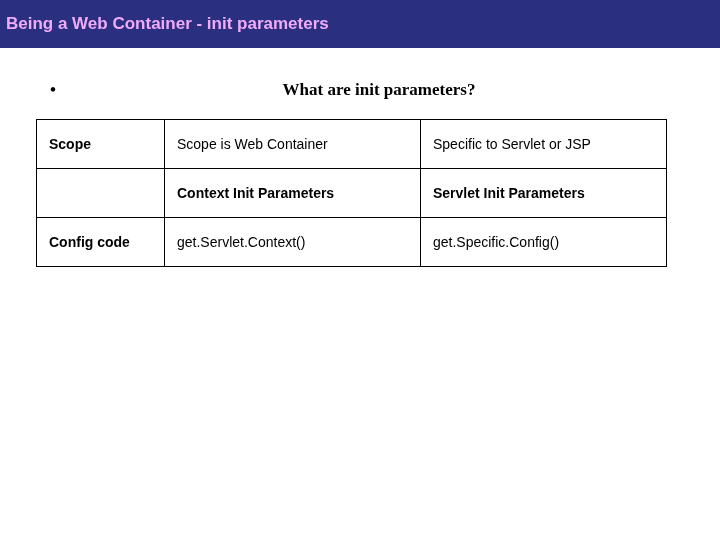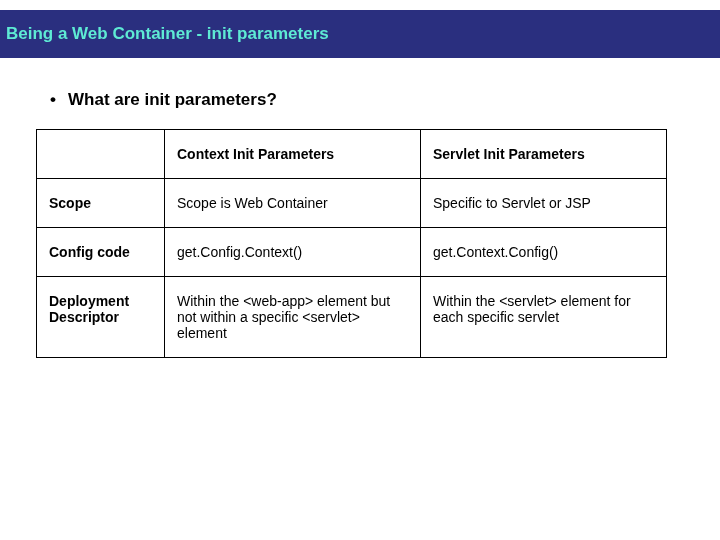--- a/index.html
+++ b/index.html
@@ -8,42 +8,42 @@
     padding: 0;
     width: 720px;
     height: 540px;
     background: #ffffff;
     font-family: Verdana, Geneva, sans-serif;
     color: #000;
     overflow: hidden;
   }
   .header-bar {
     background: #2a2f7f;
-    color: #5eead4;
+    color: #f0abfc;
     padding: 14px 10px 14px 6px;
     font-weight: bold;
     font-size: 17px;
     font-family: Verdana, Geneva, sans-serif;
-    margin-top: 10px;
   }
   .content {
     padding: 30px 30px 10px 30px;
   }
   ul.bullets {
     margin: 0 0 16px 0;
     padding-left: 20px;
     list-style: none;
   }
   ul.bullets li {
     font-size: 17px;
     font-weight: bold;
-    font-family: Liberation Sans, sans-serif;
+    font-family: Liberation Serif, serif;
     line-height: 1.45;
     position: relative;
     padding-left: 18px;
+    text-align: center;
   }
   ul.bullets li::before {
     content: "•";
     position: absolute;
     left: 0;
     top: 0;
   }
   table.params {
     border-collapse: collapse;
     width: 630px;
@@ -79,34 +79,29 @@
   </ul>
 
   <table class="params">
     <colgroup>
       <col class="col1">
         <col class="col2">
         <col class="col3">
     </colgroup>
     <tbody>
         <tr>
+      <td class="rowlabel">Scope</td>
+      <td>Scope is Web Container</td>
+      <td>Specific to Servlet or JSP</td>
+    </tr>
+    <tr>
       <th></th>
       <th>Context Init Parameters</th>
       <th>Servlet Init Parameters</th>
     </tr>
     <tr>
-      <td class="rowlabel">Scope</td>
-      <td>Scope is Web Container</td>
-      <td>Specific to Servlet or JSP</td>
-    </tr>
-    <tr>
       <td class="rowlabel">Config code</td>
-      <td>get.Config.Context()</td>
-      <td>get.Context.Config()</td>
-    </tr>
-    <tr>
-      <td class="rowlabel">Deployment Descriptor</td>
-      <td>Within the &lt;web-app&gt; element but not within a specific &lt;servlet&gt; element</td>
-      <td>Within the &lt;servlet&gt; element for each specific servlet</td>
+      <td>get.Servlet.Context()</td>
+      <td>get.Specific.Config()</td>
     </tr>
   </tbody>
     </table>
 </div>
 
 </body></html>

